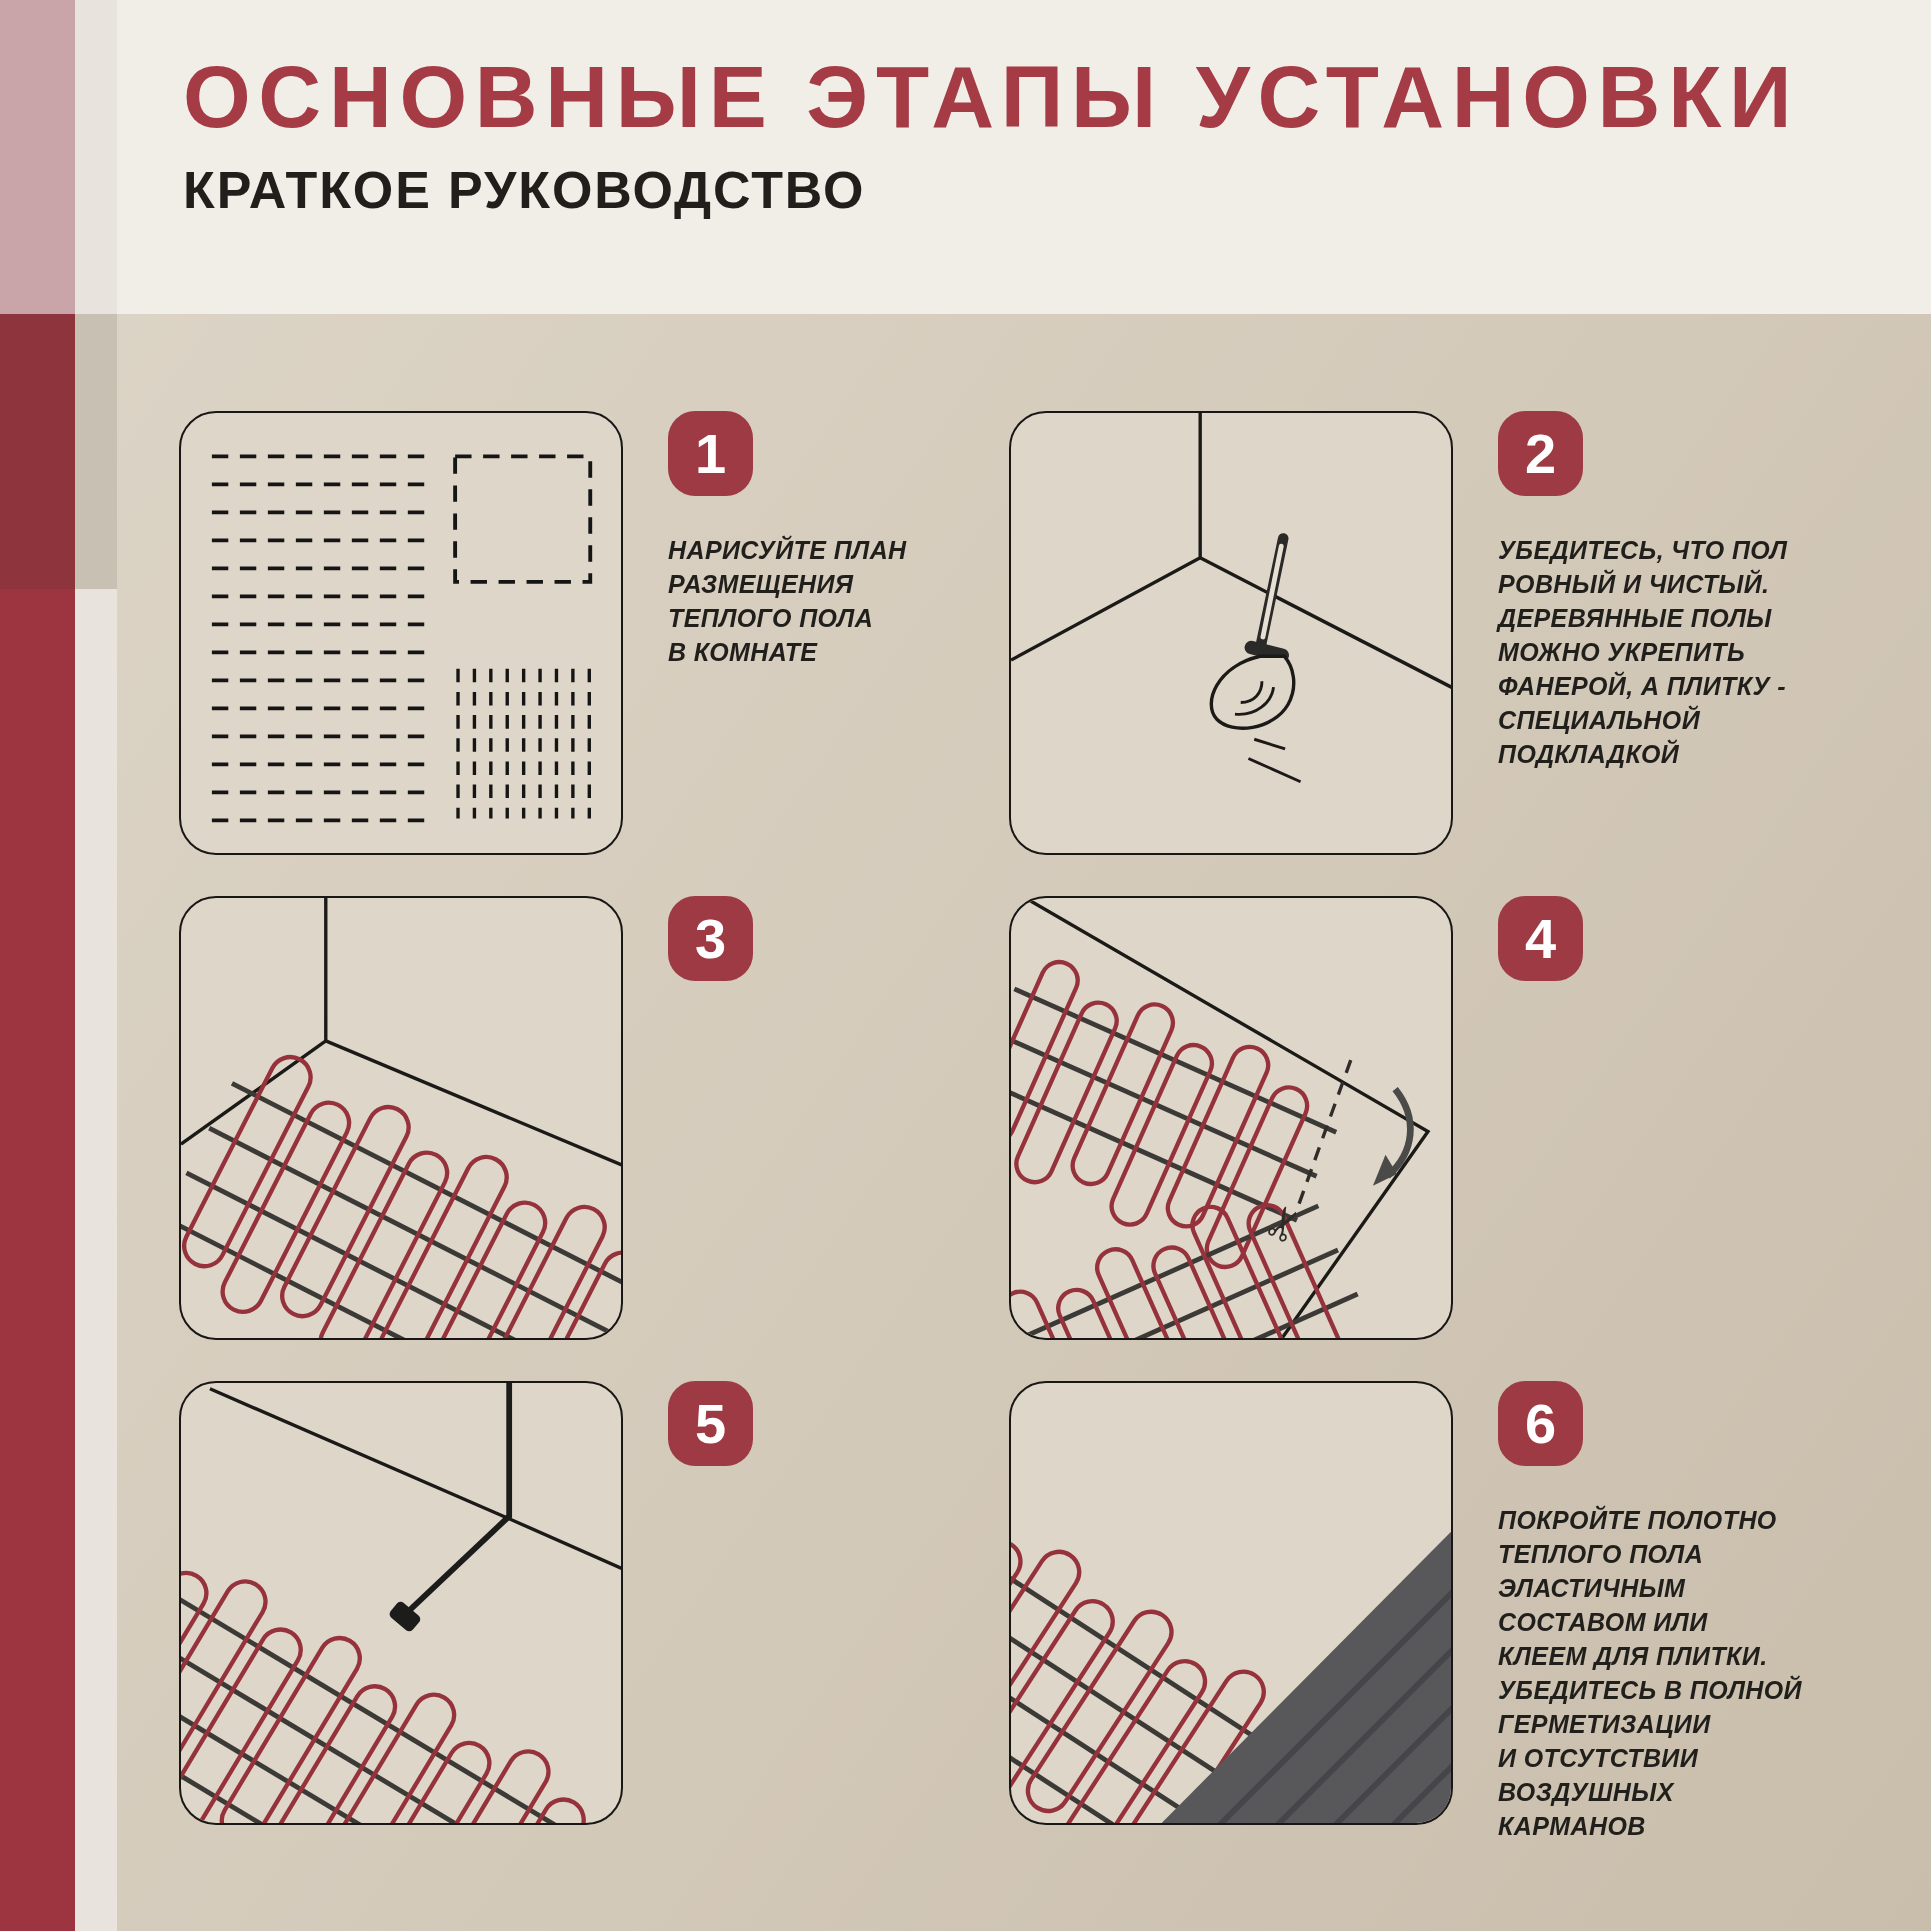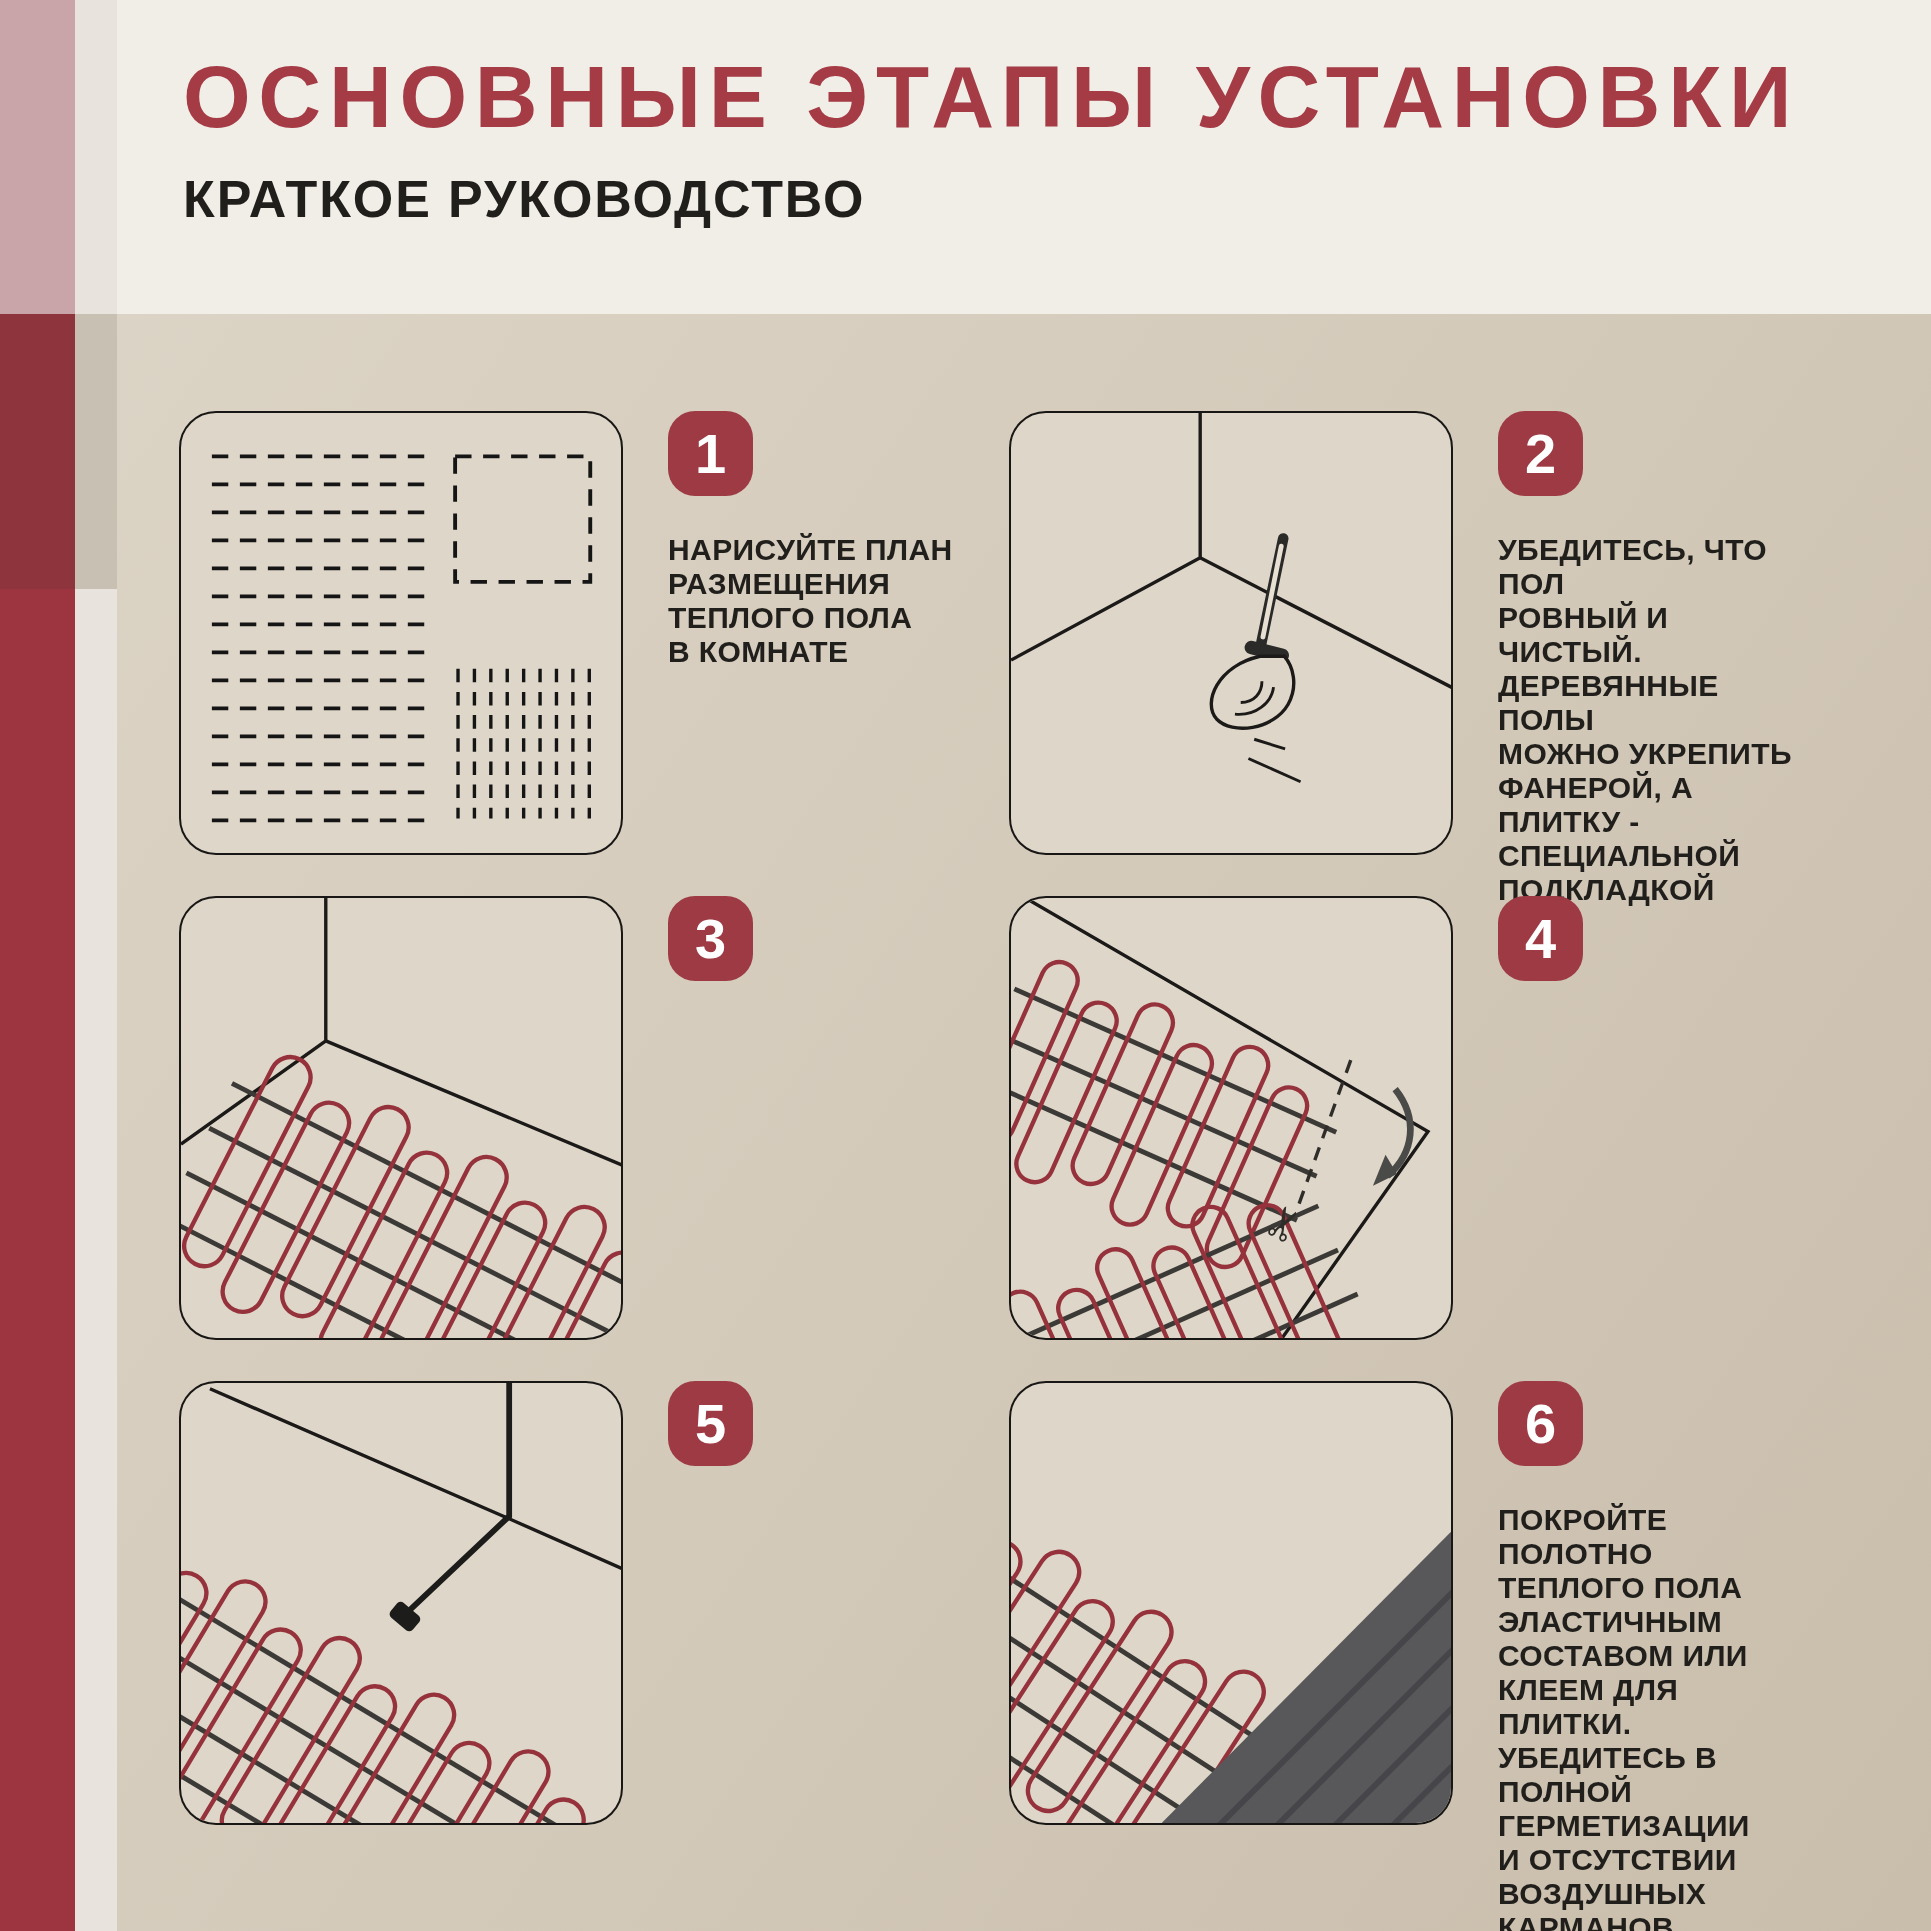--- a/index.html
+++ b/index.html
@@ -27,37 +27,37 @@
   .stripe-a .seg-1{background:var(--stripe-pink);}
   .stripe-a .seg-2{background:var(--stripe-dark-red);}
   .stripe-a .seg-3{background:var(--stripe-red);}
   .stripe-b .seg-1{background:var(--stripe-light);}
   .stripe-b .seg-2{background:var(--stripe-gray);}
   .stripe-b .seg-3{background:var(--stripe-light);}
 
   
   .header{position:absolute;left:0;top:0;width:1931px;height:245px;background:var(--header-bg);padding:48px 0 16px 183px;z-index:2;}
   .title{font-size:87px;line-height:97px;font-weight:bold;letter-spacing:7.7px;color:var(--title-red);}
-  .subtitle{font-size:52px;line-height:58px;font-weight:bold;letter-spacing:1.9px;color:var(--ink);margin-top:25px;}
+  .subtitle{font-size:52px;line-height:58px;font-weight:bold;letter-spacing:1.9px;color:var(--ink);margin-top:16px;}
 
   
   .panel{position:absolute;left:0;top:314px;width:1931px;height:1617px;
          background:linear-gradient(125deg,var(--panel-bg-start) 0%,#d3c9b9 55%,var(--panel-bg-end) 100%);z-index:1;}
   .steps{position:absolute;left:179px;top:97px;display:grid;
          grid-template-columns:798px 798px;column-gap:32px;row-gap:41px;grid-auto-rows:444px;}
   .step{display:flex;gap:45px;height:444px;}
   .ill-box{flex:none;width:444px;height:444px;background:var(--box-fill);
            border:2.9px solid var(--box-border);border-radius:37px;overflow:hidden;position:relative;}
   .ill-box svg{display:block;width:444px;height:444px;}
   .side{width:319px;}
   .badge{width:85px;height:85px;border-radius:27px;background:var(--badge-red);
          display:flex;align-items:center;justify-content:center;}
   .badge span{color:#ffffff;font-size:56px;font-weight:bold;line-height:1;}
-  .step-text{margin-top:37px;font-size:30px;line-height:34px;font-weight:bold;
-             letter-spacing:0.4px;color:var(--ink);white-space:pre-line;}
+  .step-text{margin-top:37px;font-size:25px;line-height:34px;font-weight:bold;
+             letter-spacing:0.4px;color:var(--ink);white-space:pre-line;font-style:italic;}
 
   
   .thin{fill:none;stroke:#1b1a18;stroke-width:3.5px;}
   .dash{fill:none;stroke:#151515;stroke-width:4px;stroke-dasharray:17 12;}
   .dashv{fill:none;stroke:#151515;stroke-width:3.5px;stroke-dasharray:14 10;}
   .mesh{stroke:var(--mesh-dark);stroke-width:5px;}
   .cable{fill:none;stroke:var(--cable-red);stroke-width:4.5px;}
   .thick{fill:none;stroke:#1c1c1a;stroke-width:6px;}
   .cut{fill:none;stroke:#2f2d2a;stroke-width:3.5px;stroke-dasharray:14 10;}
   .arrow{fill:none;stroke:#4a4a48;stroke-width:7px;}

